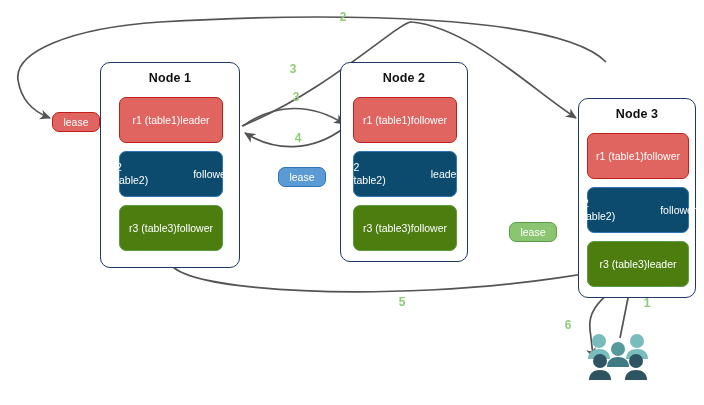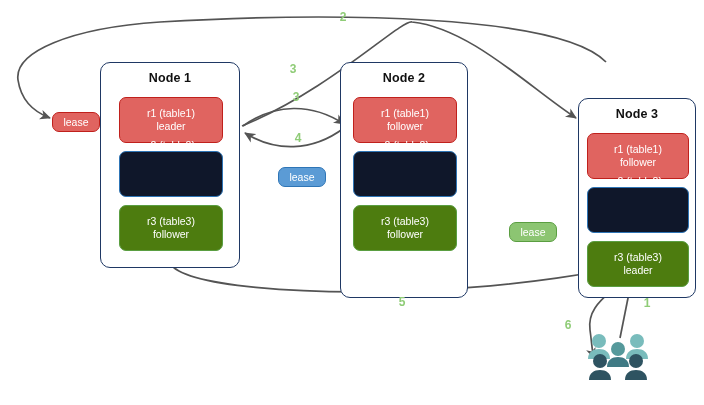--- a/index.html
+++ b/index.html
@@ -45,36 +45,36 @@
     font-size: 12.5px;
     font-weight: bold;
     color: #101010;
     letter-spacing: .1px;
   }
   .replica {
     position: absolute;
     box-sizing: border-box;
     border-radius: 7px;
     display: flex;
-    flex-direction: column;
+    flex-direction: row;
     align-items: center;
     justify-content: center;
     color: #ffffff;
     font-size: 10.5px;
     line-height: 13px;
     text-align: left;
     padding: 2px 0;
   }
   .replica .l1, .replica .l2 { display: block; }
   .rep-red {
     background: #e06460;
     border: 1.4px solid #c0201c;
   }
   .rep-blue {
-    background: #0f172a;
+    background: #0c4a6e;
     border: 1.4px solid #2e75b6;
     gap: 45px;
   }
   .rep-green {
     background: #4d7c0f;
     border: 1.4px solid #5a9e41;
   }
   .lease {
     position: absolute;
     box-sizing: border-box;
@@ -138,21 +138,21 @@
     <div class="replica rep-blue" style="left:18px; top:88px; width:104px; height:46px;">
       <span class="l1">r2 (table2)</span>
       <span class="l2">follower</span>
     </div>
     <div class="replica rep-green" style="left:18px; top:142px; width:104px; height:46px;">
       <span class="l1">r3 (table3)</span>
       <span class="l2">follower</span>
     </div>
   </div>
 
-  <div class="node" style="left:340px; top:62px; width:128px; height:236px;">
+  <div class="node" style="left:340px; top:62px; width:128px; height:200px;">
     <div class="node-title">Node 2</div>
     <div class="replica rep-red" style="left:12px; top:34px; width:104px; height:46px;">
       <span class="l1">r1 (table1)</span>
       <span class="l2">follower</span>
     </div>
     <div class="replica rep-blue" style="left:12px; top:88px; width:104px; height:46px;">
       <span class="l1">r2 (table2)</span>
       <span class="l2">leader</span>
     </div>
     <div class="replica rep-green" style="left:12px; top:142px; width:104px; height:46px;">

